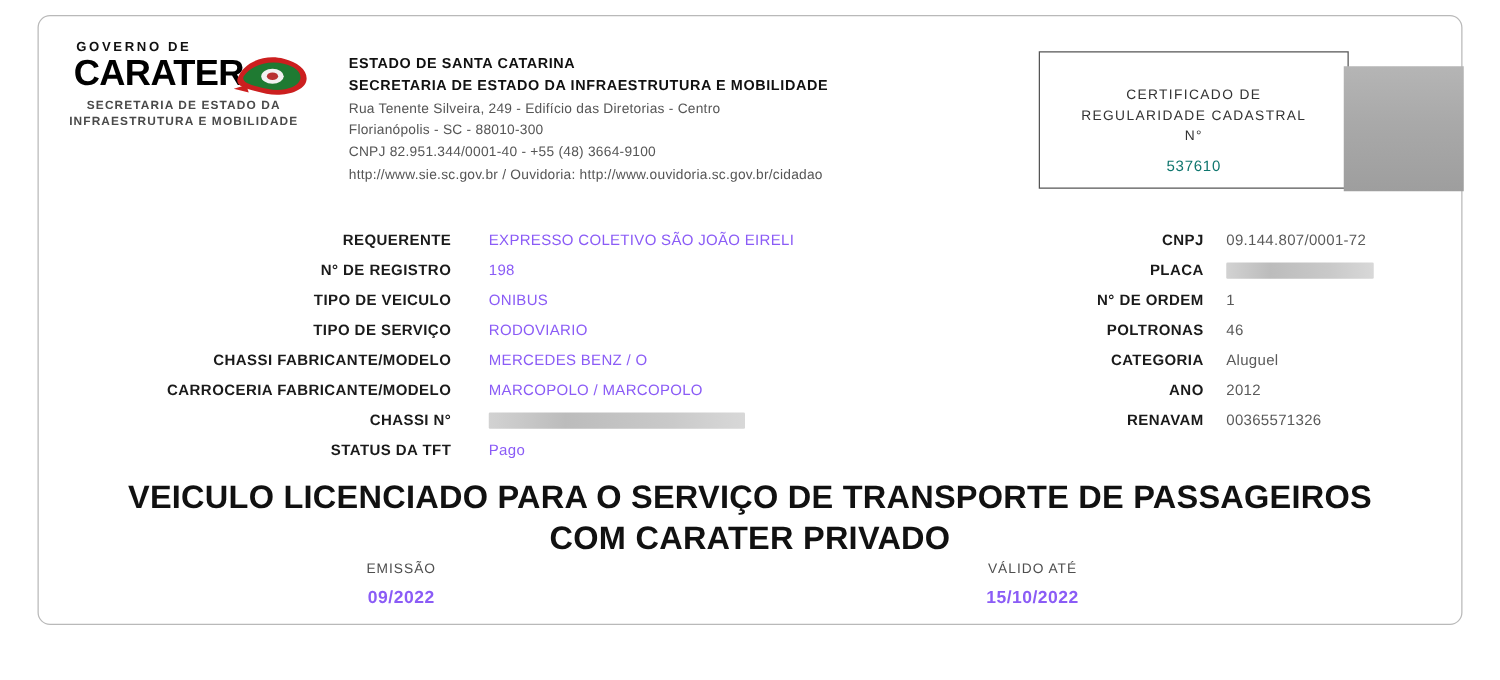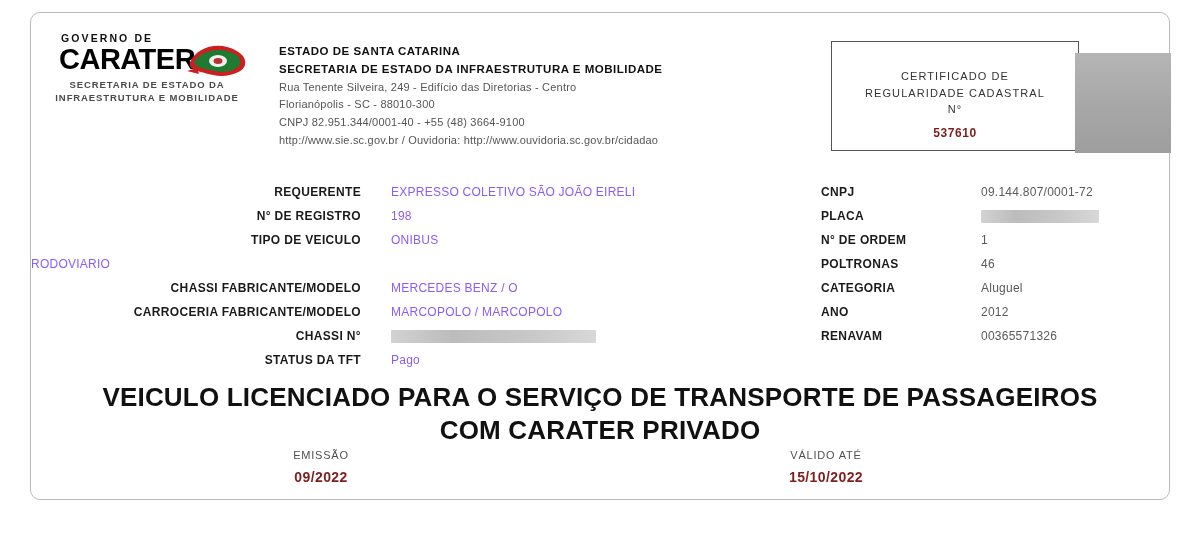--- a/index.html
+++ b/index.html
@@ -129,23 +129,23 @@
   }
   .cert-line {
     font-size: 11px;
     letter-spacing: 1.1px;
     color: #333;
     line-height: 1.5;
   }
   .cert-num {
     margin-top: 8px;
     font-size: 12px;
-    font-weight: bold;
+    font-weight: normal;
     letter-spacing: 0.6px;
-    color: #7f1d1d;
+    color: #0f766e;
   }
   
   .redact-block {
     position: absolute;
     left: 1044px;
     top: 40px;
     width: 96px;
     height: 100px;
     background: linear-gradient(180deg,#b5b5b5 0%, #a9a9a9 45%, #9e9e9e 100%);
   }
@@ -186,20 +186,21 @@
     top: 172px;
     width: 350px;
   }
   .field-row-r {
     display: flex;
     align-items: baseline;
     height: 24px;
   }
   .field-label-r {
     width: 160px;
+    text-align: right;
     padding-right: 18px;
     font-size: 12px;
     font-weight: bold;
     letter-spacing: 0.35px;
     color: #1a1a1a;
     box-sizing: border-box;
     white-space: nowrap;
   }
   .field-value-r {
     font-size: 12px;
@@ -253,21 +254,21 @@
   .date-label {
     font-size: 11px;
     letter-spacing: 0.8px;
     color: #4f4f4f;
   }
   .date-value {
     margin-top: 8px;
     font-size: 14px;
     font-weight: bold;
     letter-spacing: 0.4px;
-    color: #7f1d1d;
+    color: #8b5cf6;
   }
 </style>
 </head>
 <body>
 
 <div id="page">
   <div class="doc-card">
 
     <div class="header">
 
@@ -312,20 +313,21 @@
       </div>
       <div class="field-row">
         <div class="field-label">N° DE REGISTRO</div>
         <div class="field-value">198</div>
       </div>
       <div class="field-row">
         <div class="field-label">TIPO DE VEICULO</div>
         <div class="field-value">ONIBUS</div>
       </div>
       <div class="field-row">
+        <div class="field-label">TIPO DE SERVIÇO</div>
         <div class="field-value">RODOVIARIO</div>
       </div>
       <div class="field-row">
         <div class="field-label">CHASSI FABRICANTE/MODELO</div>
         <div class="field-value">MERCEDES BENZ / O</div>
       </div>
       <div class="field-row">
         <div class="field-label">CARROCERIA FABRICANTE/MODELO</div>
         <div class="field-value">MARCOPOLO / MARCOPOLO</div>
       </div>

